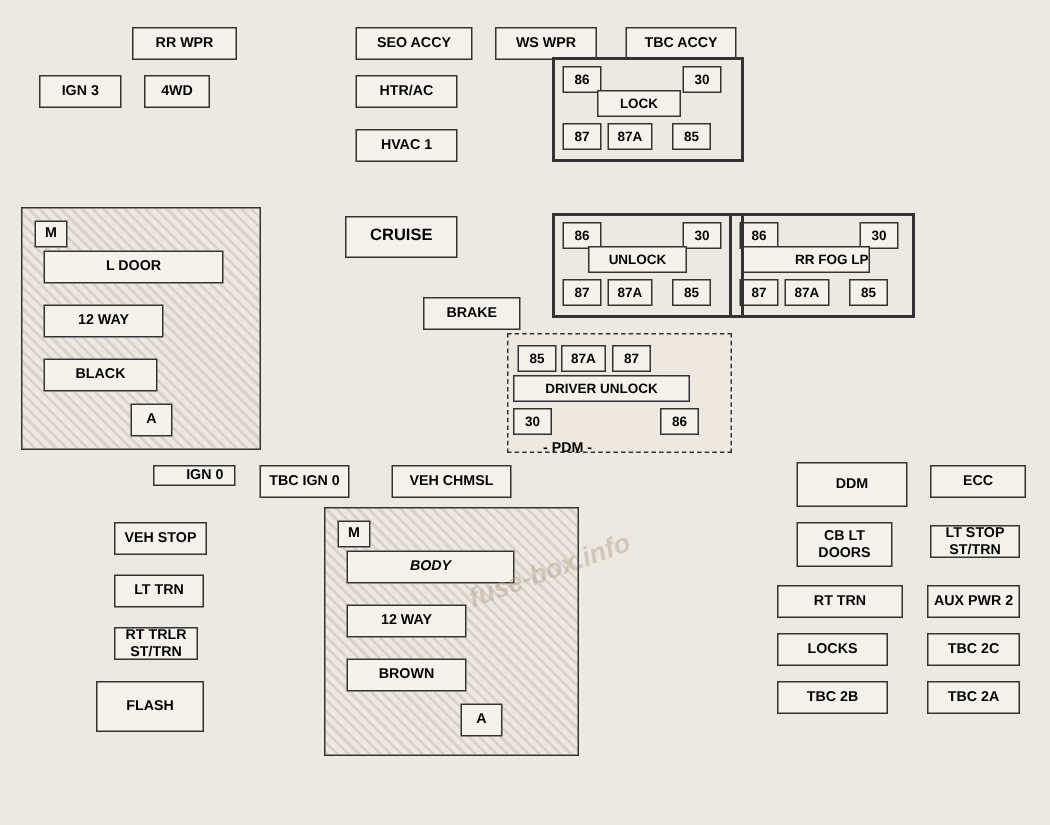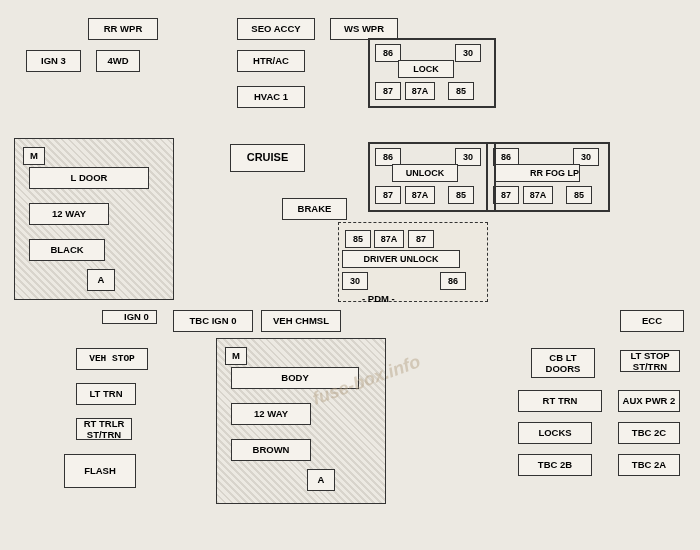--- a/index.html
+++ b/index.html
@@ -75,20 +75,23 @@
 
   <div class="box" style="left:88px;top:18px;width:70px;height:22px;">
       <span>RR WPR</span>
     </div>
   <div class="box" style="left:237px;top:18px;width:78px;height:22px;">
       <span>SEO ACCY</span>
     </div>
   <div class="box" style="left:330px;top:18px;width:68px;height:22px;">
       <span>WS WPR</span>
     </div>
+  <div class="box" style="left:417px;top:18px;width:74px;height:22px;">
+      <span>TBC ACCY</span>
+    </div>
 
   <div class="box" style="left:26px;top:50px;width:55px;height:22px;text-align:center;">
       <span>IGN 3</span>
     </div>
   <div class="box" style="left:96px;top:50px;width:44px;height:22px;">
       <span>4WD</span>
     </div>
   <div class="box" style="left:237px;top:50px;width:68px;height:22px;">
       <span>HTR/AC</span>
     </div>
@@ -190,46 +193,49 @@
     </div>
   <div class="box" style="left:440px;top:272px;width:26px;height:18px;font-size:9px;">
       <span>86</span>
     </div>
 
   <div class="label-plain" style="left:362px;top:293px;">- PDM -</div>
 
   <div class="box" style="left:102px;top:310px;width:55px;height:14px;padding-left:14px;">
       <span>IGN 0</span>
     </div>
-  <div class="box" style="left:173px;top:310px;width:80px;height:22px;">
+  <div class="box" style="left:173px;top:310px;width:60px;height:22px;">
       <span>TBC IGN 0</span>
     </div>
   <div class="box" style="left:261px;top:310px;width:80px;height:22px;">
       <span>VEH CHMSL</span>
     </div>
 
+  <div class="box" style="left:531px;top:308px;width:74px;height:30px;line-height:1.2;">
+      <span>DDM</span>
+    </div>
   <div class="box" style="left:620px;top:310px;width:64px;height:22px;">
       <span>ECC</span>
     </div>
   <div class="box" style="left:531px;top:348px;width:64px;height:30px;line-height:1.2;">
       <span>CB
 LT DOORS</span>
     </div>
   <div class="box" style="left:620px;top:350px;width:60px;height:22px;">
       <span>LT STOP
 ST/TRN</span>
     </div>
 
-  <div class="box" style="left:76px;top:348px;width:72px;height:22px;font-family:Liberation Mono, monospace;">
+  <div class="box" style="left:76px;top:348px;width:62px;height:22px;">
       <span>VEH STOP</span>
     </div>
 
   <div class="box shaded" style="left:216px;top:338px;width:170px;height:166px;">
     <div style="position:absolute;top:8px;left:8px;width:22px;height:18px;border:1.5px solid #333;background:#f5f2ec;display:flex;align-items:center;justify-content:center;font-weight:bold;">M</div>
-    <div class="box" style="position:absolute;top:28px;left:14px;width:128px;height:22px;">BODY</div>
+    <div class="box" style="position:absolute;top:28px;left:14px;width:112px;height:22px;font-style:italic;">BODY</div>
     <div class="box" style="position:absolute;top:64px;left:14px;width:80px;height:22px;">12 WAY</div>
     <div class="box" style="position:absolute;top:100px;left:14px;width:80px;height:22px;">BROWN</div>
     <div class="box" style="position:absolute;top:130px;left:90px;width:28px;height:22px;">A</div>
   </div>
 
   <div class="box" style="left:76px;top:383px;width:60px;height:22px;">
       <span>LT TRN</span>
     </div>
 
   <div class="box" style="left:518px;top:390px;width:84px;height:22px;">

